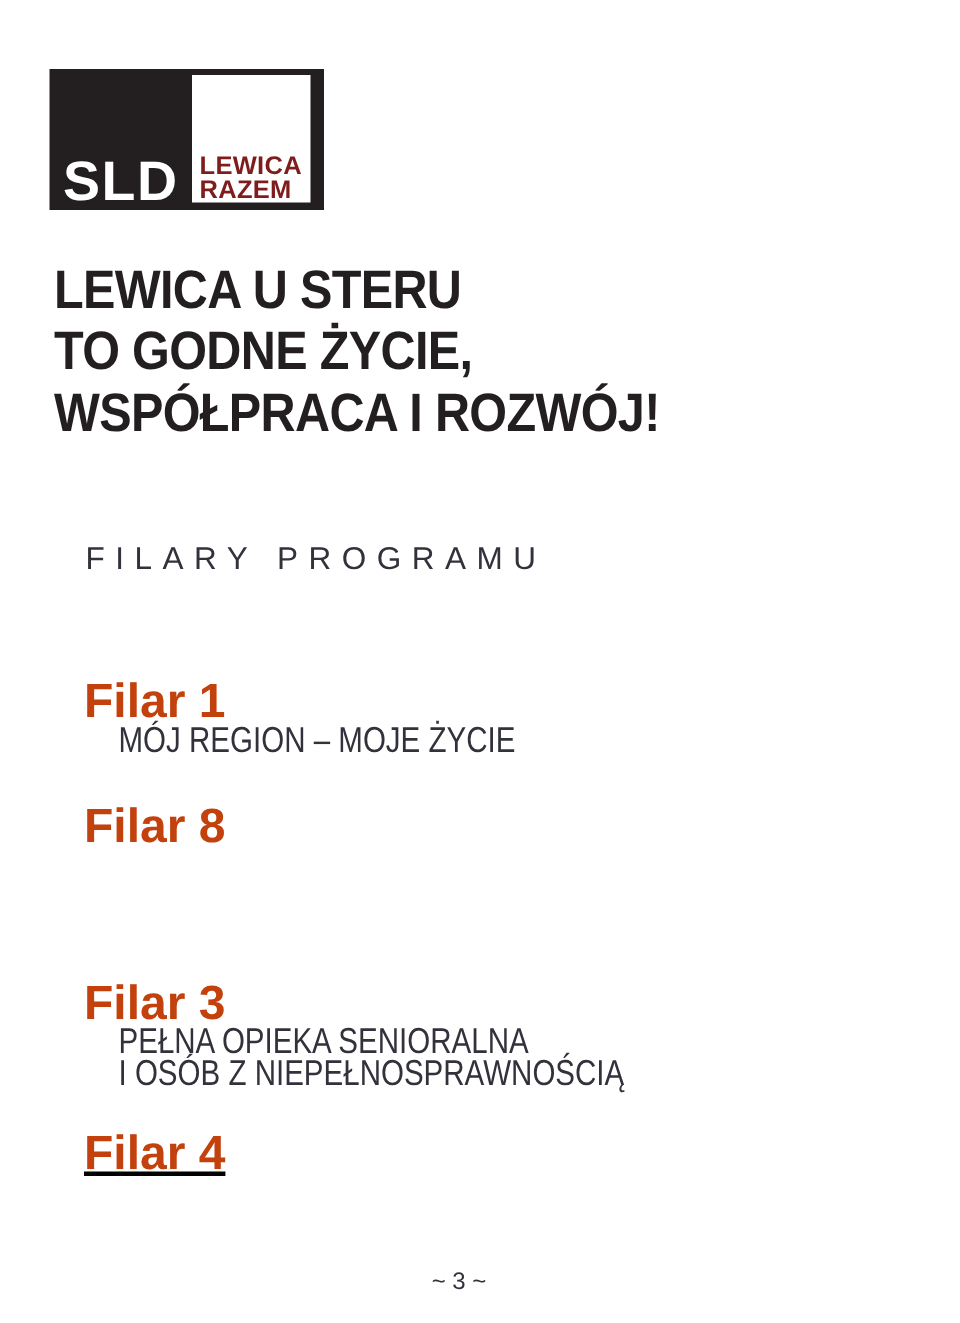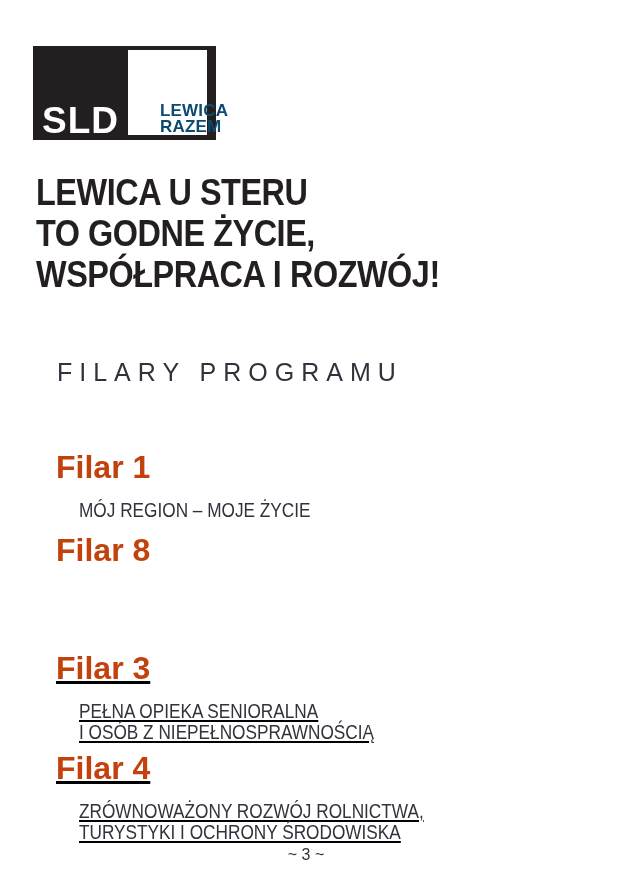--- a/index.html
+++ b/index.html
@@ -40,27 +40,26 @@
     top: 4px;
     right: 9px;
     bottom: 5px;
     width: 79px;
     background: #ffffff;
   }
   .logo-sub {
     position: absolute;
     left: 5px;
     bottom: 0;
-    color: #0c4a6e;
+    color: #7f1d1d;
     font-size: 17px;
     font-weight: bold;
     line-height: 16px;
     letter-spacing: 0.2px;
     white-space: nowrap;
-    margin-left: 27px;
   }
 
   
   .heading {
     position: absolute;
     left: 36px;
     top: 172px;
     color: #231f20;
     font-size: 36px;
     line-height: 41px;
@@ -70,53 +69,53 @@
     transform-origin: left top;
     white-space: nowrap;
   }
 
   
   .section-title {
     position: absolute;
     left: 57px;
     top: 359px;
     color: #32323c;
-    font-size: 25px;
+    font-size: 21px;
     line-height: 27.5px;
     font-weight: normal;
     letter-spacing: 7px;
     white-space: nowrap;
   }
 
   
   .pillar {
     position: absolute;
     left: 56px;
   }
   .pillar-title {
     color: #c2410c;
     font-size: 32px;
     line-height: 26px;
     font-weight: bold;
   }
   .pillar-lines {
-    margin-top: 20px;
+    margin-top: 4px;
     margin-left: 23px;
     color: #32323c;
-    font-size: 21px;
+    font-size: 24px;
     line-height: 20.5px;
   }
   .pillar-lines .line {
     transform: scaleX(0.82);
     transform-origin: left top;
     white-space: nowrap;
   }
   #pillar-1 { top: 454px; }
   #pillar-2 { top: 537px; }
-  #pillar-3 { top: 655px; text-decoration: underline; }
+  #pillar-3 { top: 655px; }
   #pillar-4 { top: 755px; text-decoration: underline; }
 
   
   .page-number {
     position: absolute;
     left: 0;
     top: 845px;
     width: 612px;
     text-align: center;
     color: #32323c;
@@ -163,21 +162,17 @@
   <div class="pillar" id="pillar-3">
     <div class="pillar-title">Filar 3</div>
     <div class="pillar-lines">
       <div class="line">PEŁNA OPIEKA SENIORALNA</div>
       <div class="line">I OSÓB Z NIEPEŁNOSPRAWNOŚCIĄ</div>
     </div>
   </div>
 
   <div class="pillar" id="pillar-4">
     <div class="pillar-title">Filar 4</div>
-    <div class="pillar-lines">
-      <div class="line">ZRÓWNOWAŻONY ROZWÓJ ROLNICTWA,</div>
-      <div class="line">TURYSTYKI I OCHRONY ŚRODOWISKA</div>
-    </div>
   </div>
 
   <div class="page-number">~ 3 ~</div>
 
 </div>
 
 </body></html>

